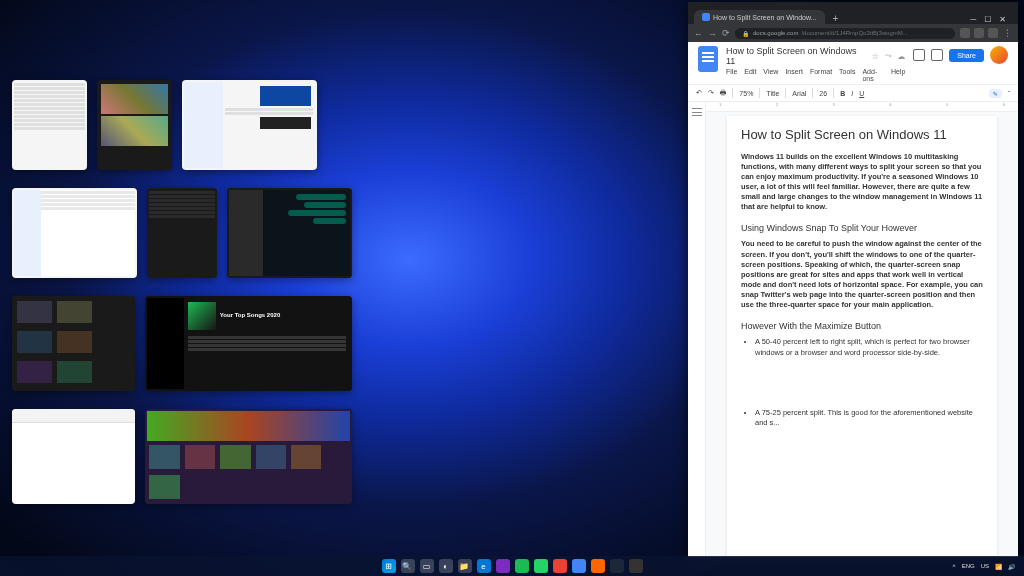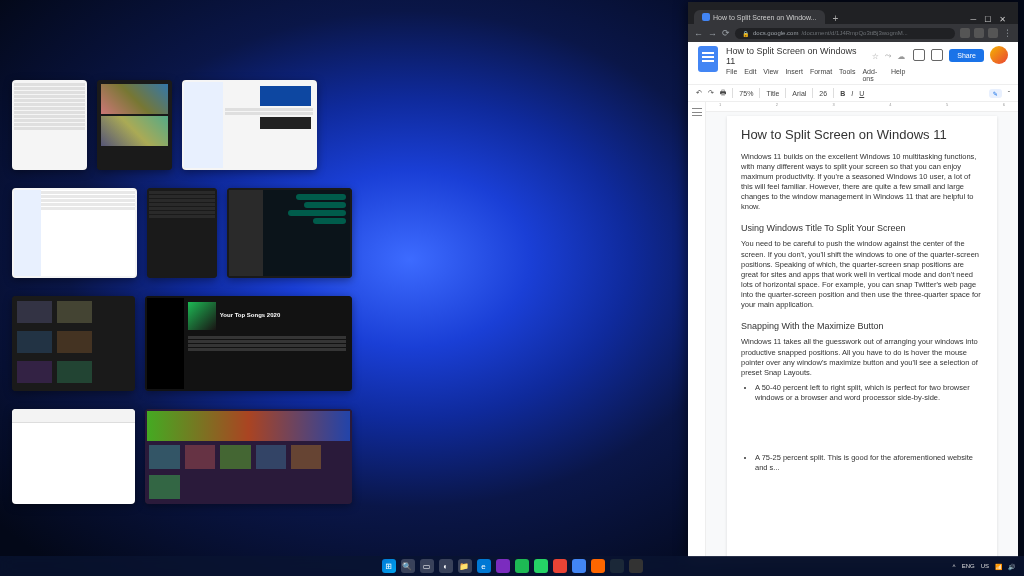--- a/index.html
+++ b/index.html
@@ -74,21 +74,21 @@
 
 .doc-canvas { flex: 1; background: #f8f9fa; display: flex; overflow: hidden; position: relative; }
 .outline-rail { width: 18px; background: #fff; border-right: 1px solid #eee; display: flex; justify-content: center; padding-top: 6px; }
 .outline-icon { width: 10px; height: 8px; border-top: 1px solid #888; border-bottom: 1px solid #888; position: relative; }
 .outline-icon::after { content:""; position:absolute; top:3px; left:0; right:0; height:1px; background:#888; }
 .ruler { position: absolute; left: 18px; right: 0; top: 0; height: 10px; background: #fff; border-bottom: 1px solid #eee; font-size: 4px; color: #999; display: flex; }
 .ruler span { flex: 1; text-align: center; }
 .page { margin: 14px auto 0; width: 270px; min-height: 520px; background: #fff; box-shadow: 0 1px 3px rgba(0,0,0,.12); padding: 10px 14px; font-size: 7.5px; color: #333; line-height: 1.35; }
 .page h1 { font-size: 13px; font-weight: 500; margin-bottom: 8px; }
 .page h2 { font-size: 9px; font-weight: 500; margin: 10px 0 5px; }
-.page p { margin: 5px 0; }
+.page p { margin: 5px 0; font-weight: bold; }
 .page ul { margin: 5px 0 5px 14px; }
 .page li { margin: 3px 0; }
 
 
 .taskbar {
   position: absolute; bottom: 0; left: 0; right: 0; height: 20px;
   background: rgba(10,20,50,.75); backdrop-filter: blur(8px);
   display: flex; align-items: center; justify-content: center;
 }
 .tbicons { display: flex; gap: 5px; }
@@ -329,24 +329,23 @@
         <span></span>
         <span>4</span>
         <span></span>
         <span>5</span>
         <span></span>
         <span>6</span>
     </div>
     <div class="page">
       <h1>How to Split Screen on Windows 11</h1>
       <p>Windows 11 builds on the excellent Windows 10 multitasking functions, with many different ways to split your screen so that you can enjoy maximum productivity. If you're a seasoned Windows 10 user, a lot of this will feel familiar. However, there are quite a few small and large changes to the window management in Windows 11 that are helpful to know.</p>
-      <h2>Using Windows Title To Split Your Screen</h2>
+      <h2>Using Windows Snap To Split Your However</h2>
       <p>You need to be careful to push the window against the center of the screen. If you don't, you'll shift the windows to one of the quarter-screen positions. Speaking of which, the quarter-screen snap positions are great for sites and apps that work well in vertical mode and don't need lots of horizontal space. For example, you can snap Twitter's web page into the quarter-screen position and then use the three-quarter space for your main application.</p>
-      <h2>Snapping With the Maximize Button</h2>
-      <p>Windows 11 takes all the guesswork out of arranging your windows into productive snapped positions. All you have to do is hover the mouse pointer over any window's maximize button and you'll see a selection of preset Snap Layouts.</p>
+      <h2>However With the Maximize Button</h2>
       <ul>
         <li>A 50-40 percent left to right split, which is perfect for two browser windows or a browser and word processor side-by-side.</li>
       </ul>
       <div style="height:40px"></div>
       <ul>
         <li>A 75-25 percent split. This is good for the aforementioned website and s...</li>
       </ul>
     </div>
   </div>
 </div>

